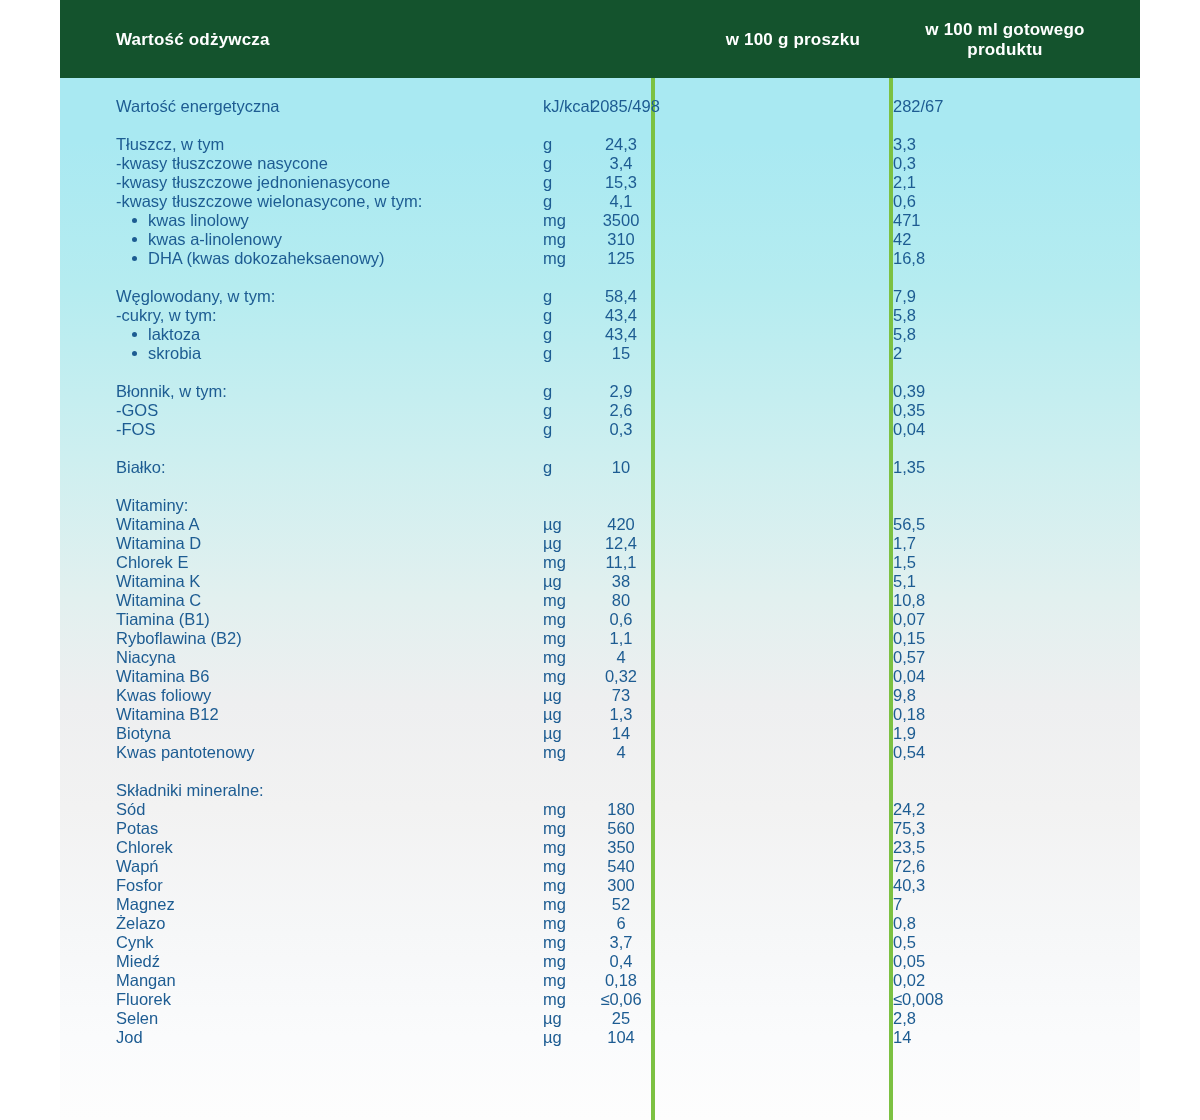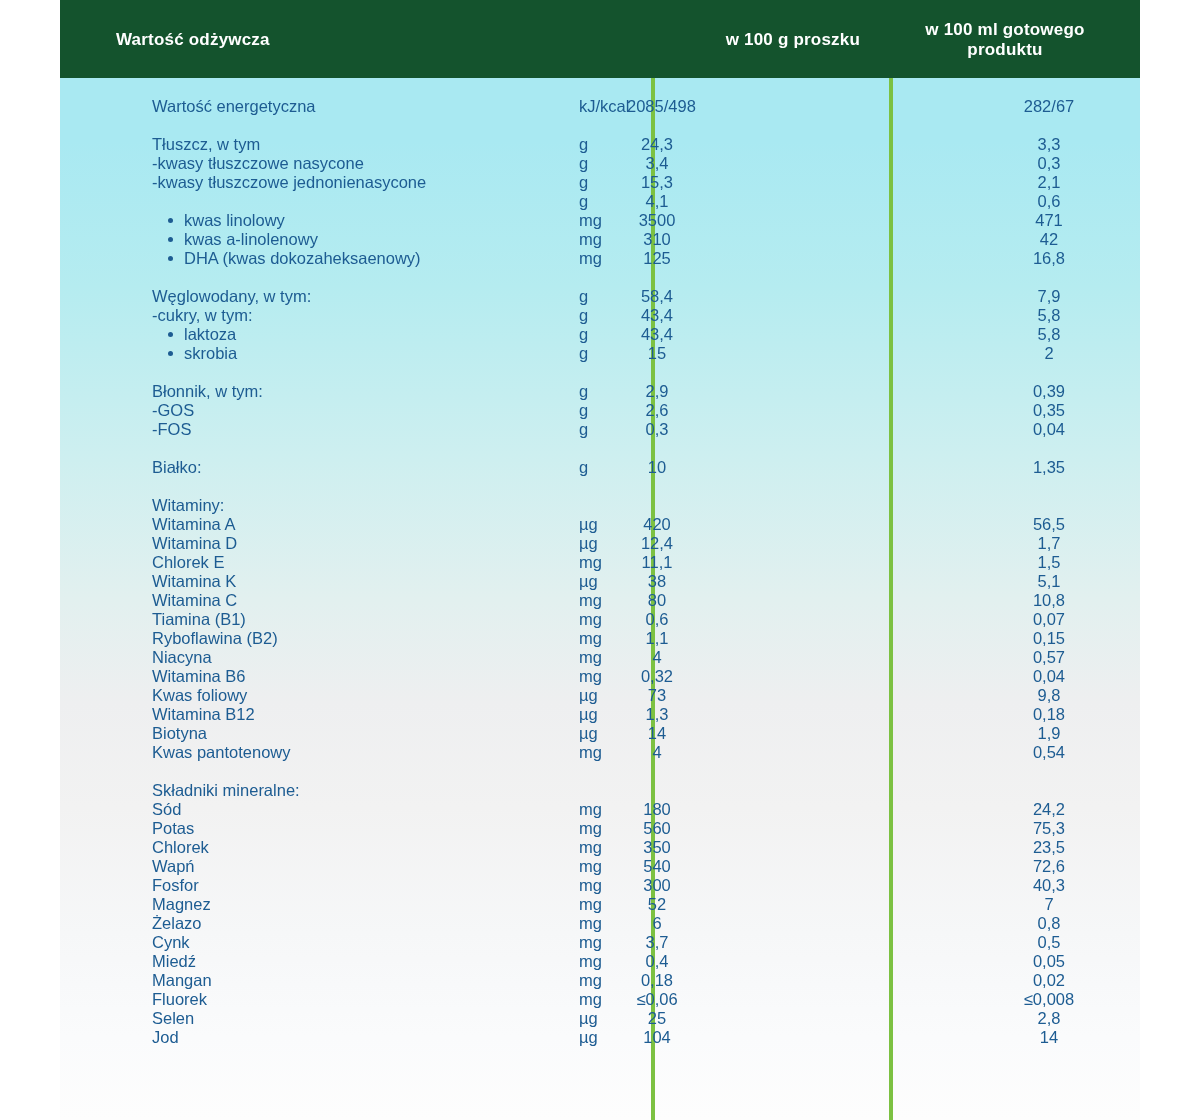--- a/index.html
+++ b/index.html
@@ -87,21 +87,20 @@
   }
   #divider-1 { left: 591px; }
   #divider-2 { left: 829px; }
 
   
   #rows {
     position: absolute;
     left: 0;
     top: 0;
     width: 1036px;
-    padding-left: 36px;
   }
   .row {
     position: relative;
     height: 19px;
     color: #1d5c92;
     font-size: 16.5px;
     line-height: 19px;
     white-space: nowrap;
   }
   .row.spacer {
@@ -125,21 +124,21 @@
     left: 531px;
     top: 0;
     width: 60px;
     text-align: center;
   }
   .row .r-v2 {
     position: absolute;
     left: 833px;
     top: 0;
     width: 240px;
-    text-align: center;
+    text-align: left;
   }
   .bullet-dot {
     display: inline-block;
     width: 5px;
     height: 5px;
     border-radius: 50%;
     background: #1d5c92;
     vertical-align: middle;
     margin-right: 11px;
     margin-bottom: 3px;
@@ -180,20 +179,21 @@
           <div class="r-v1">3,4</div>
           <div class="r-v2">0,3</div>
         </div>
         <div class="row">
           <div class="r-name"><span>-kwasy tłuszczowe jednonienasycone</span></div>
           <div class="r-unit">g</div>
           <div class="r-v1">15,3</div>
           <div class="r-v2">2,1</div>
         </div>
         <div class="row">
+          <div class="r-name"><span>-kwasy tłuszczowe wielonasycone, w tym:</span></div>
           <div class="r-unit">g</div>
           <div class="r-v1">4,1</div>
           <div class="r-v2">0,6</div>
         </div>
         <div class="row">
           <div class="r-name indent-bullet"><span class="bullet-dot"></span><span>kwas linolowy</span></div>
           <div class="r-unit">mg</div>
           <div class="r-v1">3500</div>
           <div class="r-v2">471</div>
         </div>

